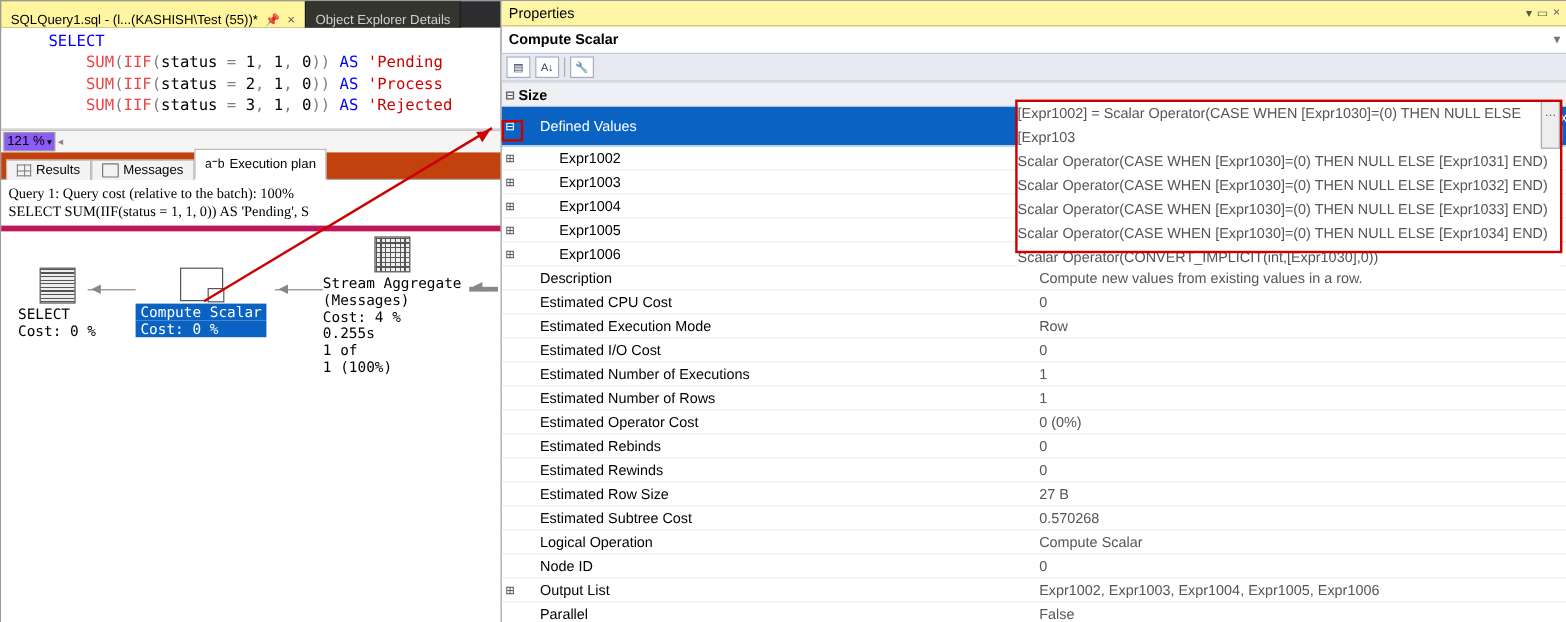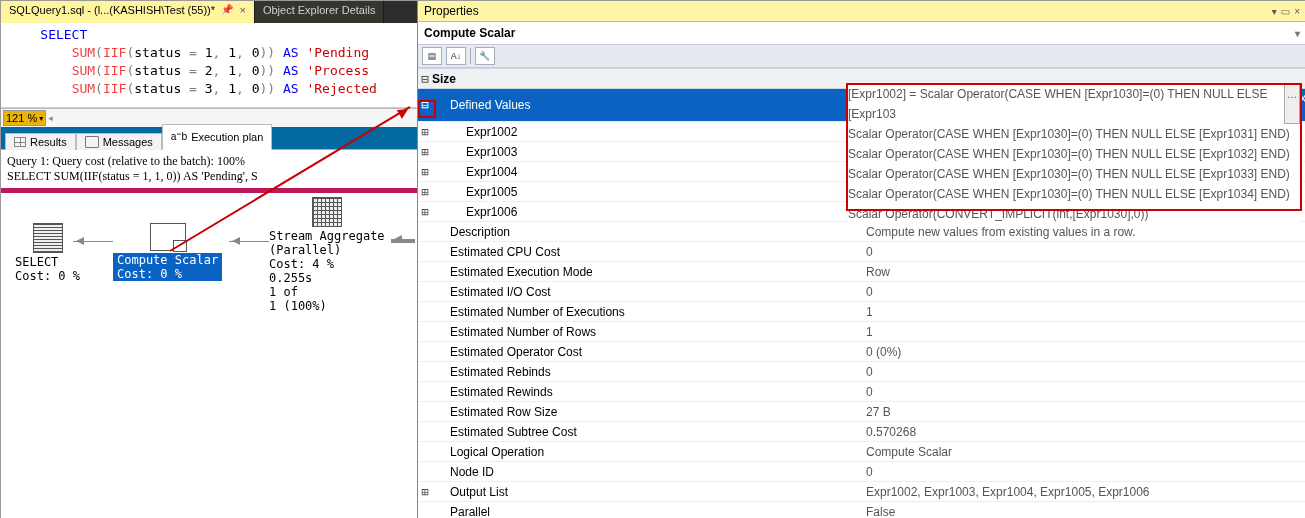--- a/index.html
+++ b/index.html
@@ -2,39 +2,39 @@
 <html><head>
 <meta charset="utf-8">
 <style>
 html,body{margin:0;padding:0;font-family:"Segoe UI",Tahoma,Arial,sans-serif;font-size:11px;color:#000;background:#fff;overflow:hidden}
 .root{display:flex;width:1305px;height:518px;border:1px solid #999}
 .left{width:416px;display:flex;flex-direction:column;border-right:1px solid #888;min-width:0}
 .right{flex:1;display:flex;flex-direction:column;min-width:0;position:relative}
 
 
 .tabstrip{height:22px;background:#2d2d30;display:flex;align-items:stretch;color:#ccc;font-size:11px}
-.tab{padding:3px 8px 0 8px;display:flex;align-items:flex-start;gap:6px;border-right:1px solid #1a1a1a}
+.tab{padding:3px 8px 0 8px;display:flex;align-items:flex-end;gap:6px;border-right:1px solid #1a1a1a}
 .tab.active{background:#fff59e;color:#000}
 .tab .x{font-family:sans-serif;color:#555}
 .tab.inactive{background:#34352f;color:#d0d0d0}
 
 
 .editor{flex:0 0 auto;padding:3px 8px 3px 8px;font-family:Consolas,monospace;font-size:13px;line-height:18px;white-space:pre;overflow:hidden;border-bottom:1px solid #ccc;height:78px}
 .kw{color:#0000ff}
 .fn{color:#ef4444}
 .num{color:#000}
 .str{color:#cc0000}
 .op{color:#808080}
 
 
 .zoombar{height:18px;border-top:1px solid #bbb;display:flex;align-items:center;font-size:11px;padding-left:2px;gap:2px;background:#f5f5f5}
-.zoombar .dd{border:1px solid #999;padding:0 2px;background:#eab308;display:flex;align-items:center;height:14px}
-
-
-.rtabs{height:22px;border-bottom:1px solid #aaa;display:flex;align-items:flex-end;padding-left:4px;gap:0;background:#0369a1}
+.zoombar .dd{border:1px solid #999;padding:0 2px;background:#8b5cf6;display:flex;align-items:center;height:14px}
+
+
+.rtabs{height:22px;border-bottom:1px solid #aaa;display:flex;align-items:flex-end;padding-left:4px;gap:0;background:#c2410c}
 .rtab{border:1px solid #bbb;border-bottom:none;padding:2px 8px;font-size:11px;display:flex;align-items:center;gap:4px;background:#f3f3f3;position:relative;top:1px}
 .rtab.active{background:#fff;border-bottom:1px solid #fff}
 .ricon{width:12px;height:10px;display:inline-block}
 .ricon.grid{background:linear-gradient(#888,#888) 0 0/100% 1px no-repeat,linear-gradient(#888,#888) 0 50%/100% 1px no-repeat,linear-gradient(#888,#888) 0 100%/100% 1px no-repeat,linear-gradient(#888,#888) 0 0/1px 100% no-repeat,linear-gradient(#888,#888) 50% 0/1px 100% no-repeat,linear-gradient(#888,#888) 100% 0/1px 100% no-repeat}
 .ricon.msg{border:1px solid #777;border-radius:1px}
 
 
 .planhdr{padding:4px 6px;font-family:Liberation Serif, serif;font-size:12px;line-height:15px;border-bottom:5px solid #be185d}
 .planarea{flex:1;position:relative;background:#fff;overflow:hidden}
 .node{position:absolute;text-align:left;font-family:Consolas,monospace;font-size:12px;line-height:14px}
@@ -127,21 +127,21 @@
       <div class="arrow" style="left:72px;top:48px;width:40px"></div>
       <div class="node sel" style="left:112px;top:30px">
         <span class="nicon calc"></span>
         <div class="lbl">Compute Scalar</div>
         <div class="lbl">Cost: 0 %</div>
       </div>
       <div class="arrow" style="left:228px;top:48px;width:40px"></div>
       <div class="node" style="left:268px;top:4px">
         <span class="nicon stream"></span>
         <div>Stream Aggregate</div>
-        <div>(Parallel)</div>
+        <div>(Messages)</div>
         <div>Cost: 4 %</div>
         <div>0.255s</div>
         <div>1 of</div>
         <div>1 (100%)</div>
       </div>
       <div class="arrow thick" style="left:390px;top:46px;width:24px"></div>
     </div>
   </div>
 
   <div class="right">

